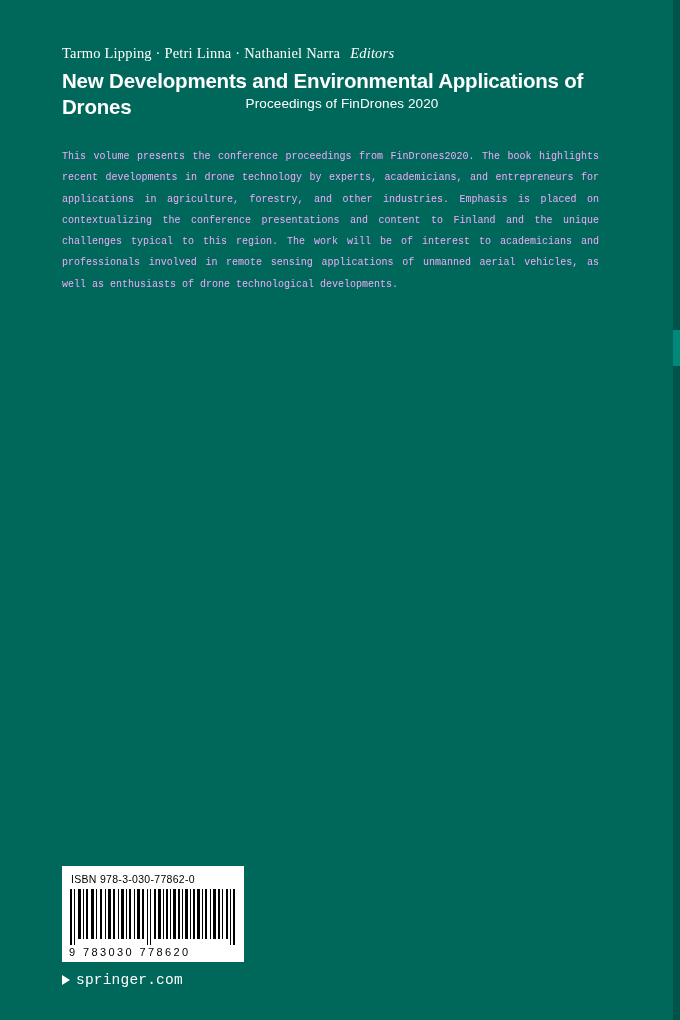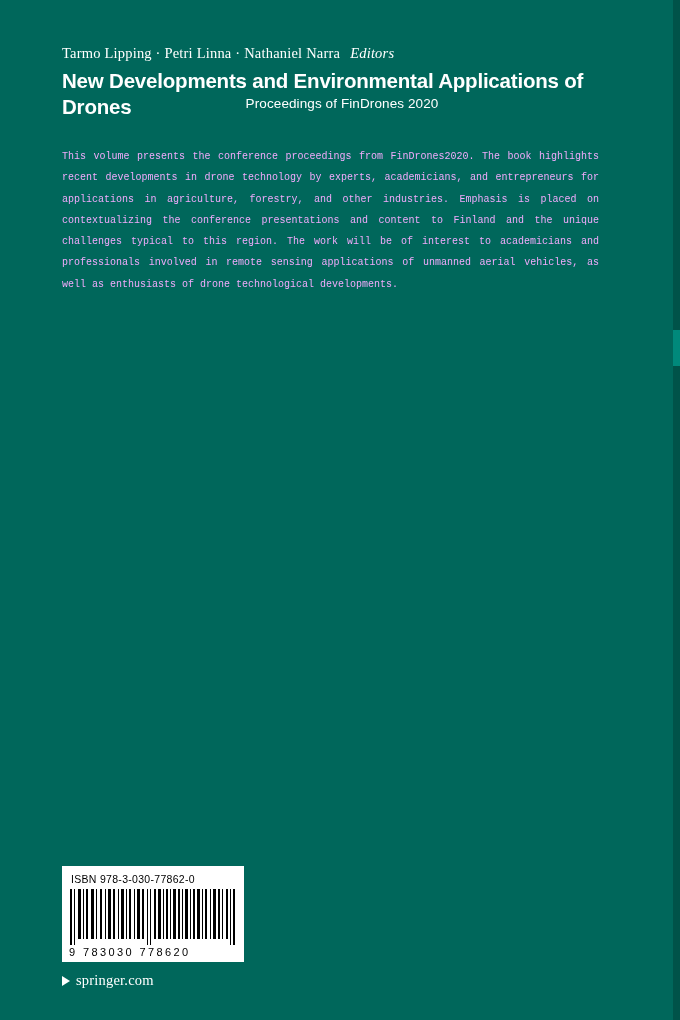--- a/index.html
+++ b/index.html
@@ -119,21 +119,21 @@
     letter-spacing: 2.4px;
     margin-top: 1px;
     white-space: nowrap;
   }
 
   .springer {
     position: absolute;
     left: 62px;
     top: 972px;
     color: #ffffff;
-    font-family: Liberation Serif, serif;
+    font-family: Liberation Mono, monospace;
     font-size: 14.5px;
     letter-spacing: 0.2px;
     display: flex;
     align-items: center;
   }
   .springer .tri {
     width: 0;
     height: 0;
     border-left: 8px solid #ffffff;
     border-top: 5px solid transparent;

